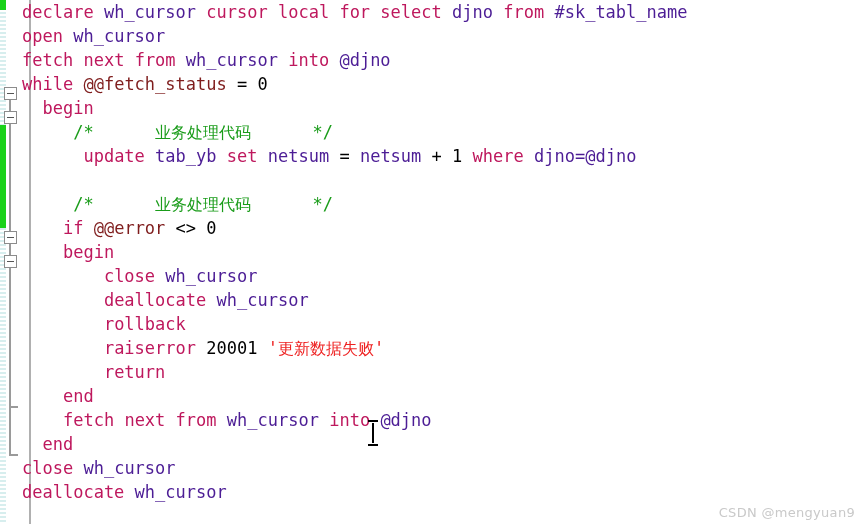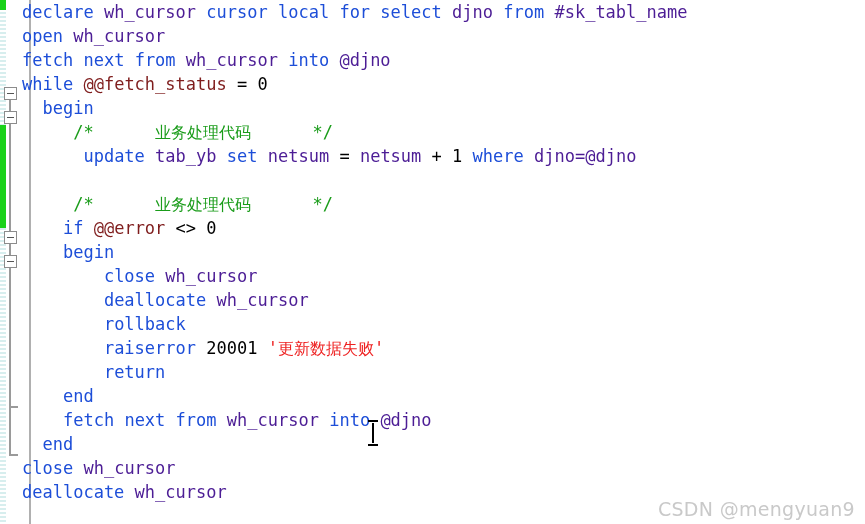--- a/index.html
+++ b/index.html
@@ -96,21 +96,21 @@
     font-family: "DejaVu Sans Mono", "Liberation Mono", monospace;
     font-size: 17px;
     line-height: 24px;
   }
   .line {
     height: 24px;
     white-space: pre;
   }
 
   
-  .kw   { color: #1d4ed8; }           
+  .kw   { color: #be185d; }           
   .id   { color: #4c1d95; }           
   .var  { color: #7f1d1d; }           
   .num  { color: #000000; }           
   .op   { color: #000000; }           
   .cmt  { color: #1a9c1a; }           
   .str  { color: #ee2222; }           
   .plain{ color: #000000; }
 
   .cn { font-family: Liberation Mono, monospace; font-size: 16px; }
 
@@ -139,21 +139,21 @@
   .ibeam .cap-top { top: 0; }
   .ibeam .cap-bot { top: 24px; }
 
   
   .watermark {
     position: absolute;
     right: 10px;
     bottom: 4px;
     color: #c9c9c9;
     font-family: "DejaVu Sans", "Liberation Sans", sans-serif;
-    font-size: 19px;
+    font-size: 13px;
     letter-spacing: 0.3px;
     user-select: none;
   }
 </style>
 </head>
 <body>
 
 <div id="editor">
 
   <div class="edge-strip"></div>

